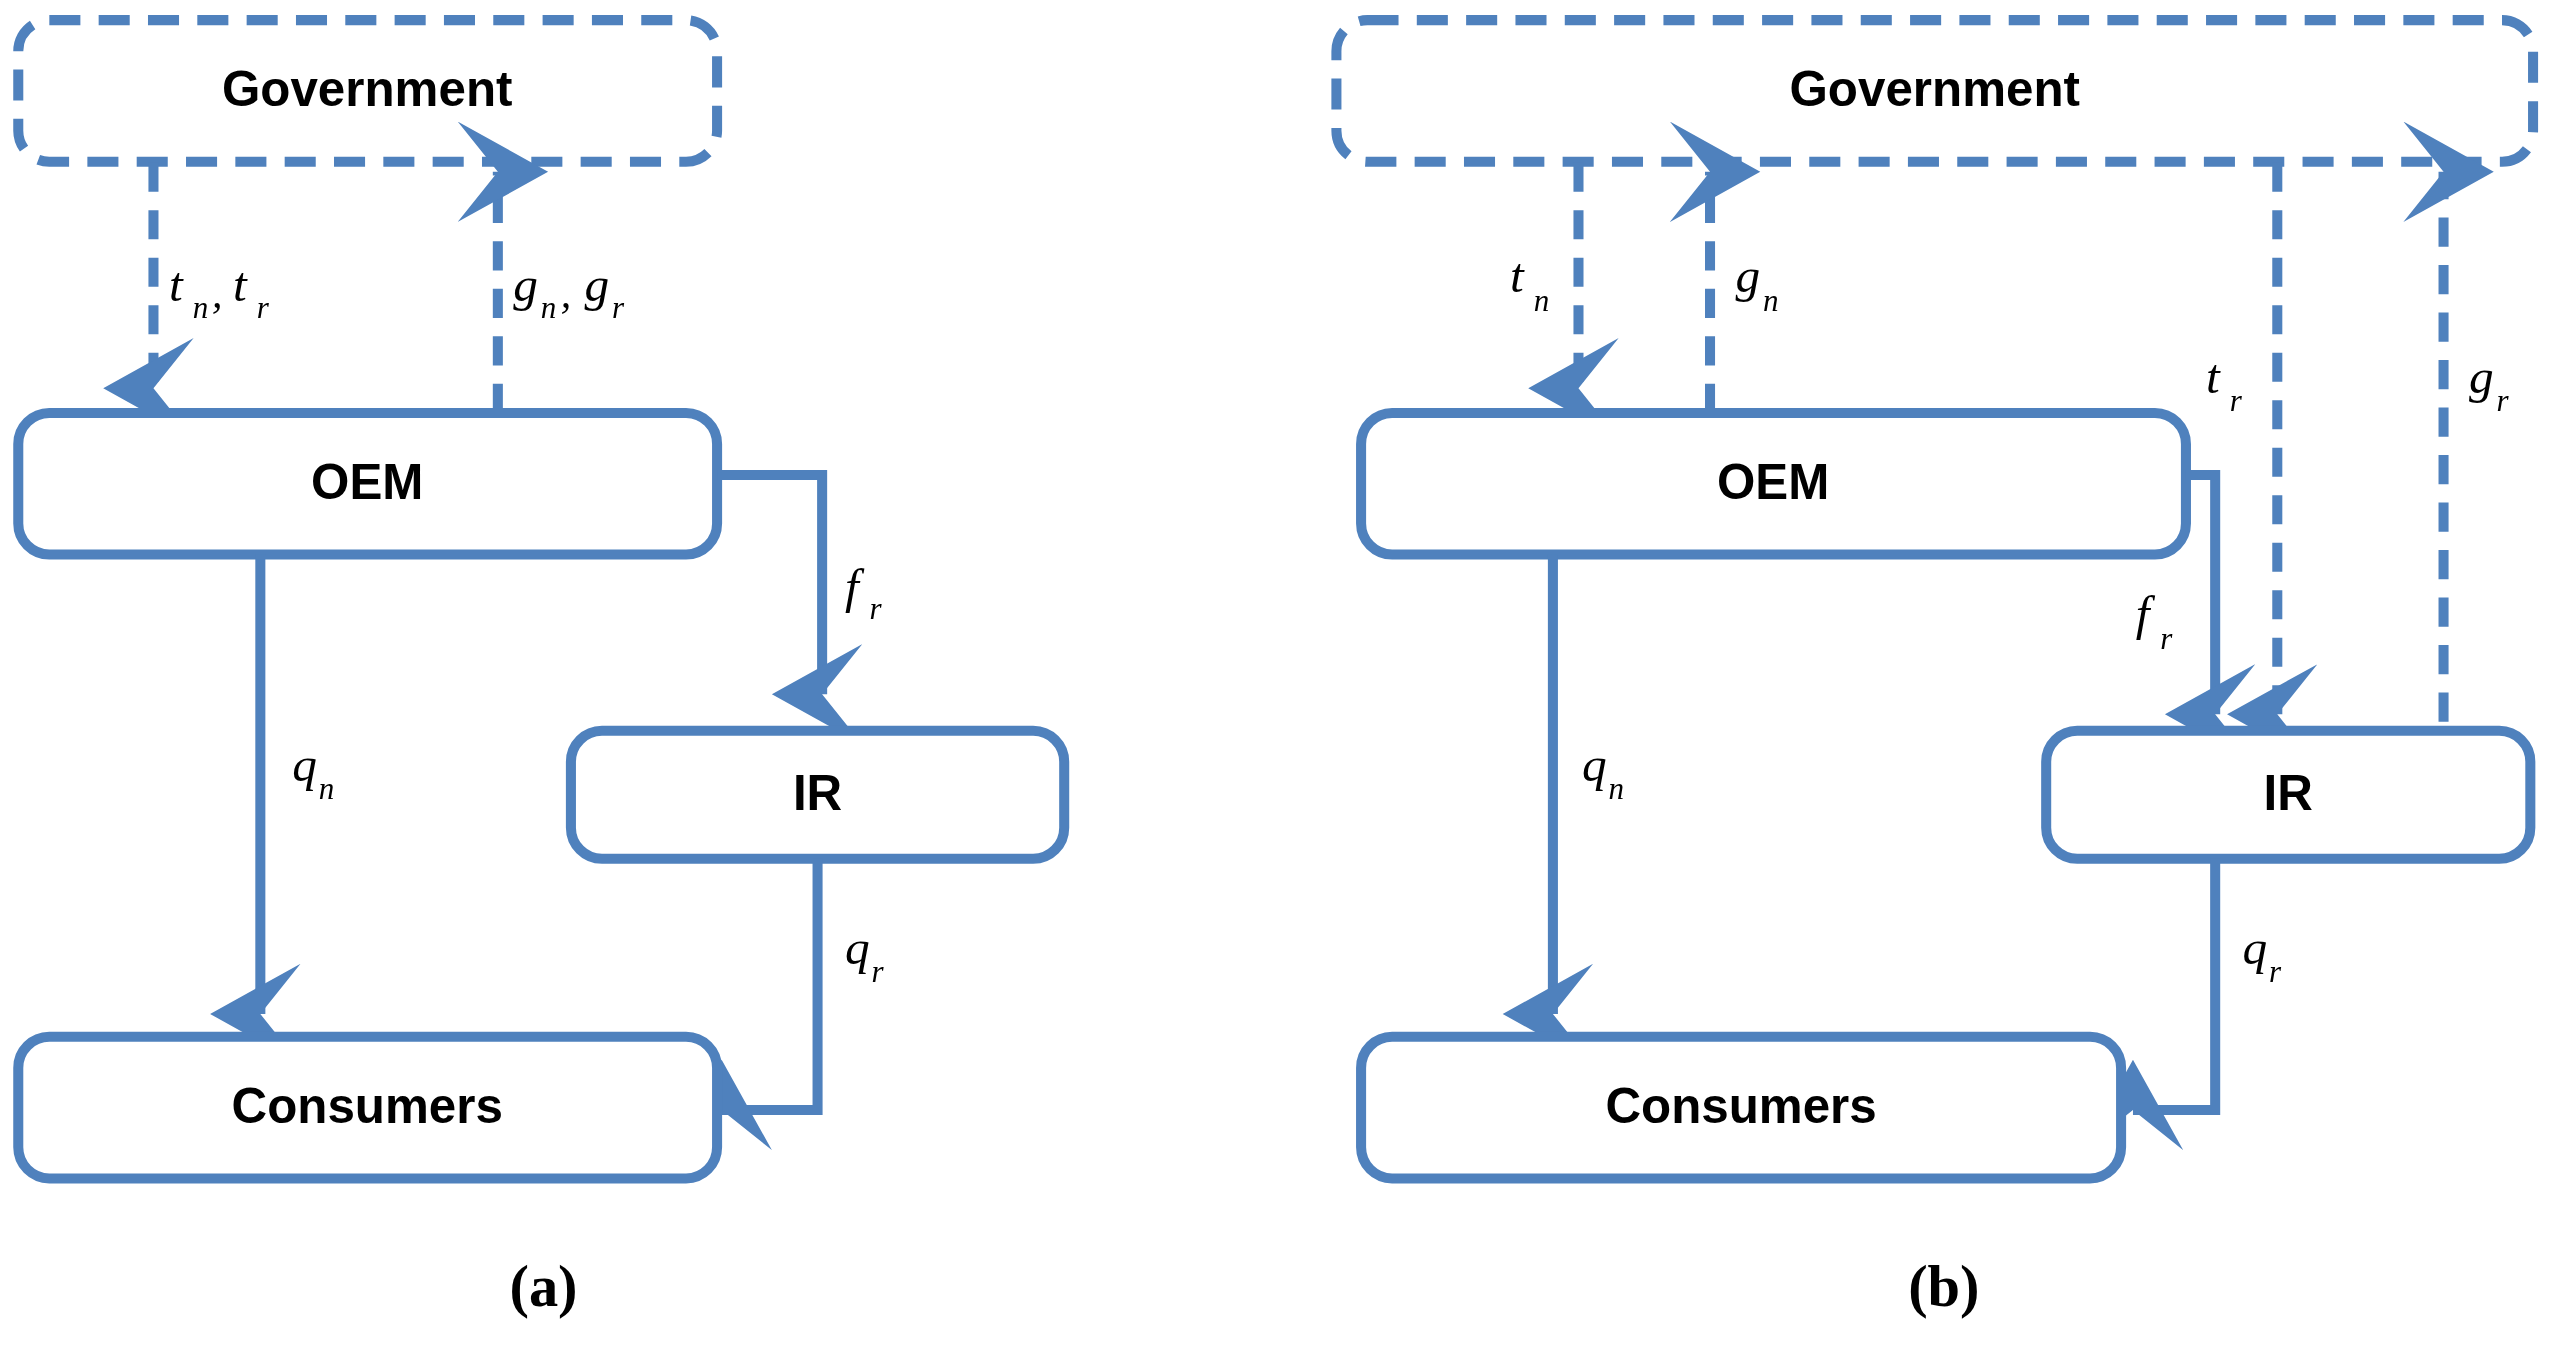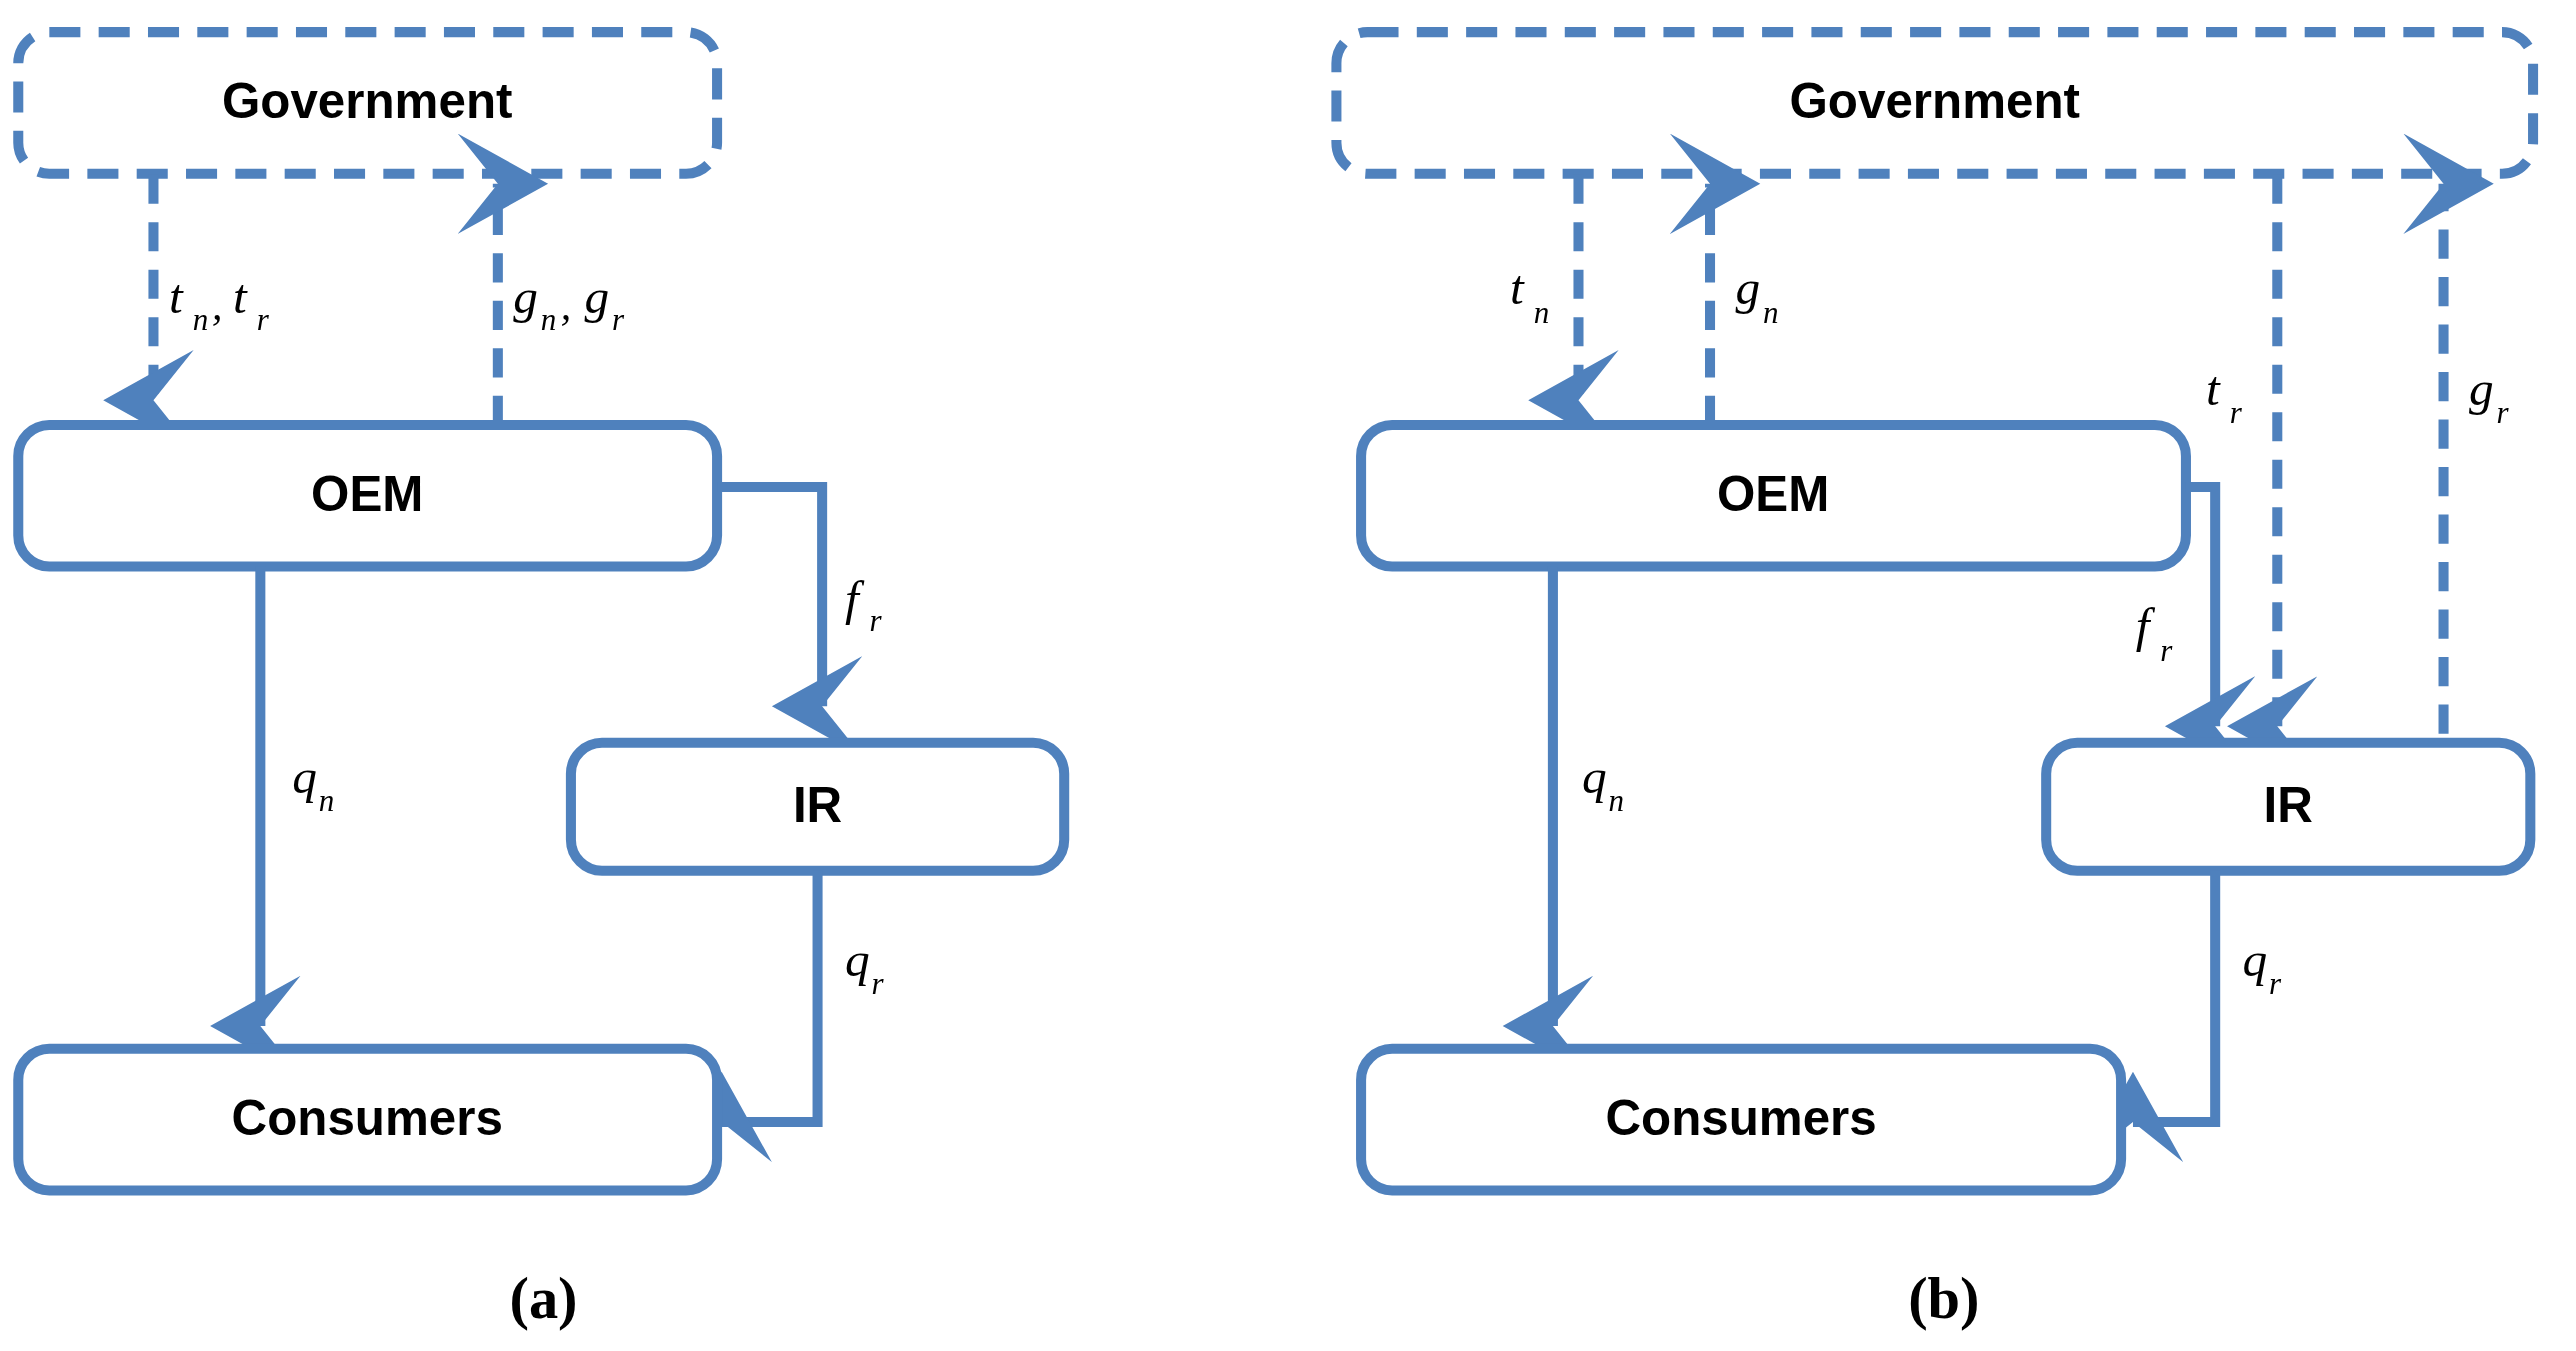--- a/index.html
+++ b/index.html
@@ -14,21 +14,21 @@
     overflow: hidden;
   }
   #figure {
     position: relative;
     width: 2576px;
     height: 1352px;
     background: #ffffff;
   }
   .panel {
     position: absolute;
-    top: 12px;
+    top: 0;
     width: 1288px;
     height: 1336px;
   }
   #panel-a { left: 0; }
   #panel-b { left: 1288px; }
 
   svg { display: block; }
 
   .node-label {
     font-family: "Liberation Sans", sans-serif;

